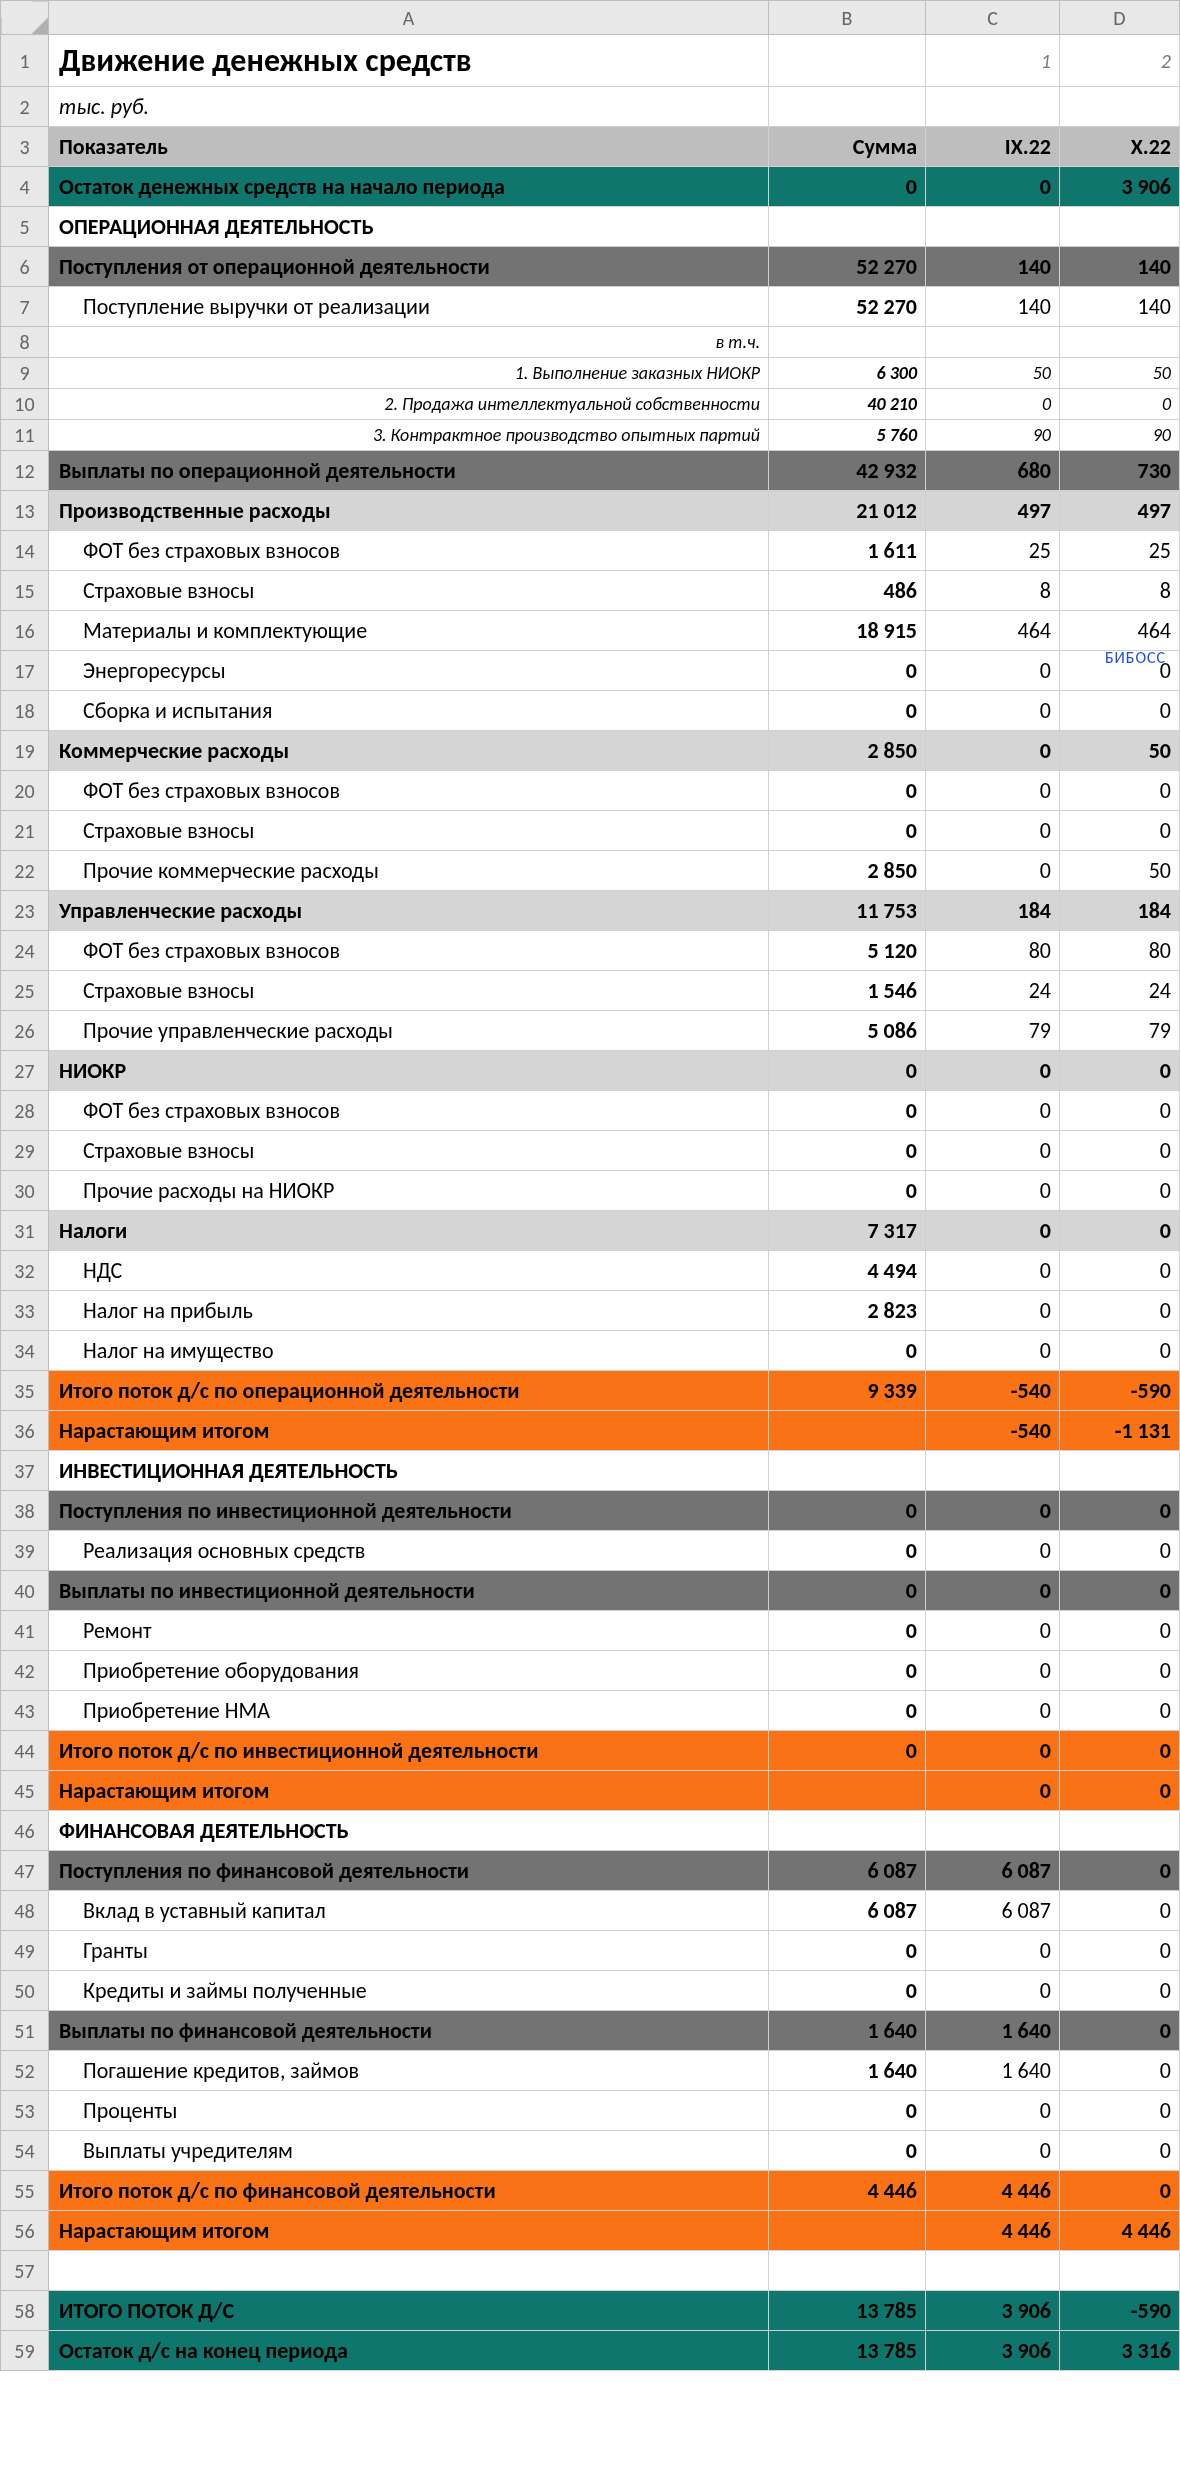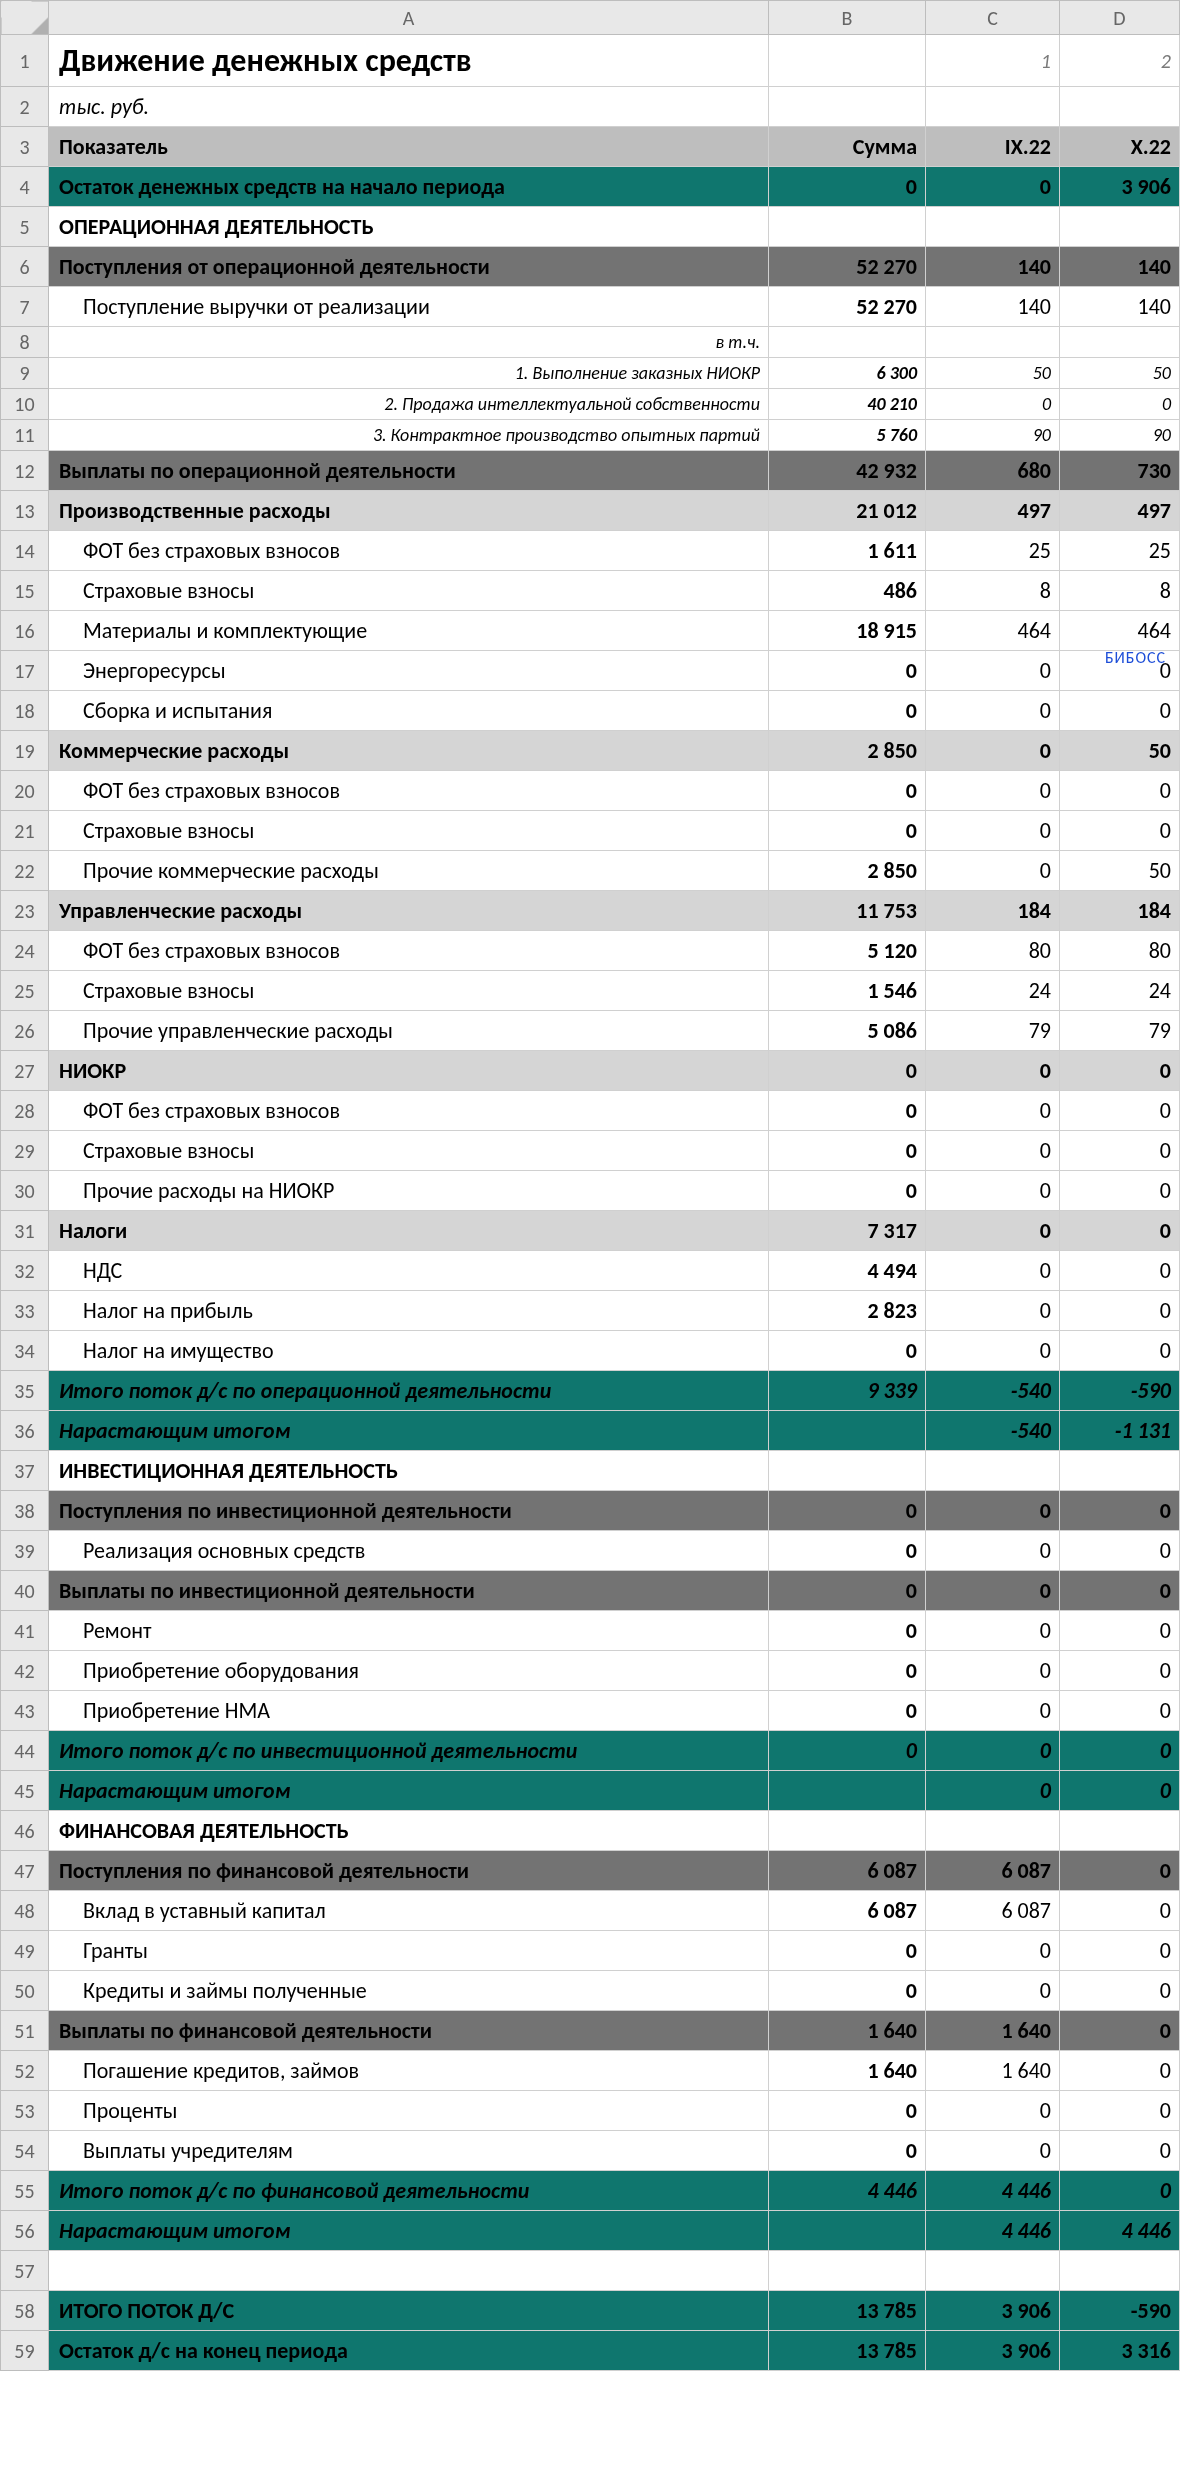--- a/index.html
+++ b/index.html
@@ -53,21 +53,21 @@
   td.row-num {
     font-size: 20px;
     padding: 0;
   }
 
   
   tr.fill-gray-hdr td:not(.row-num) { background: #bebebe; margin-left: 34px; }
   tr.fill-gray      td:not(.row-num) { background: #d5d5d5; }
   tr.fill-blue1     td:not(.row-num) { background: #0f766e; }
   tr.fill-blue2     td:not(.row-num) { background: #737373; }
-  tr.fill-blue3     td:not(.row-num) { background: #0f766e; font-style: italic; }
+  tr.fill-blue3     td:not(.row-num) { background: #f97316; }
 
   
   .bold   { font-weight: 700; }
   .ital   { font-style: italic; }
   .big    { font-size: 32px; font-weight: 700; }
   .small  { font-size: 18px; }
   .indent1 { padding-left: 34px; }
   .indent2 { padding-left: 40px; text-align: right; }
   .muted  { color: #7a7a7a; font-style: italic; font-size: 20px; }
 

